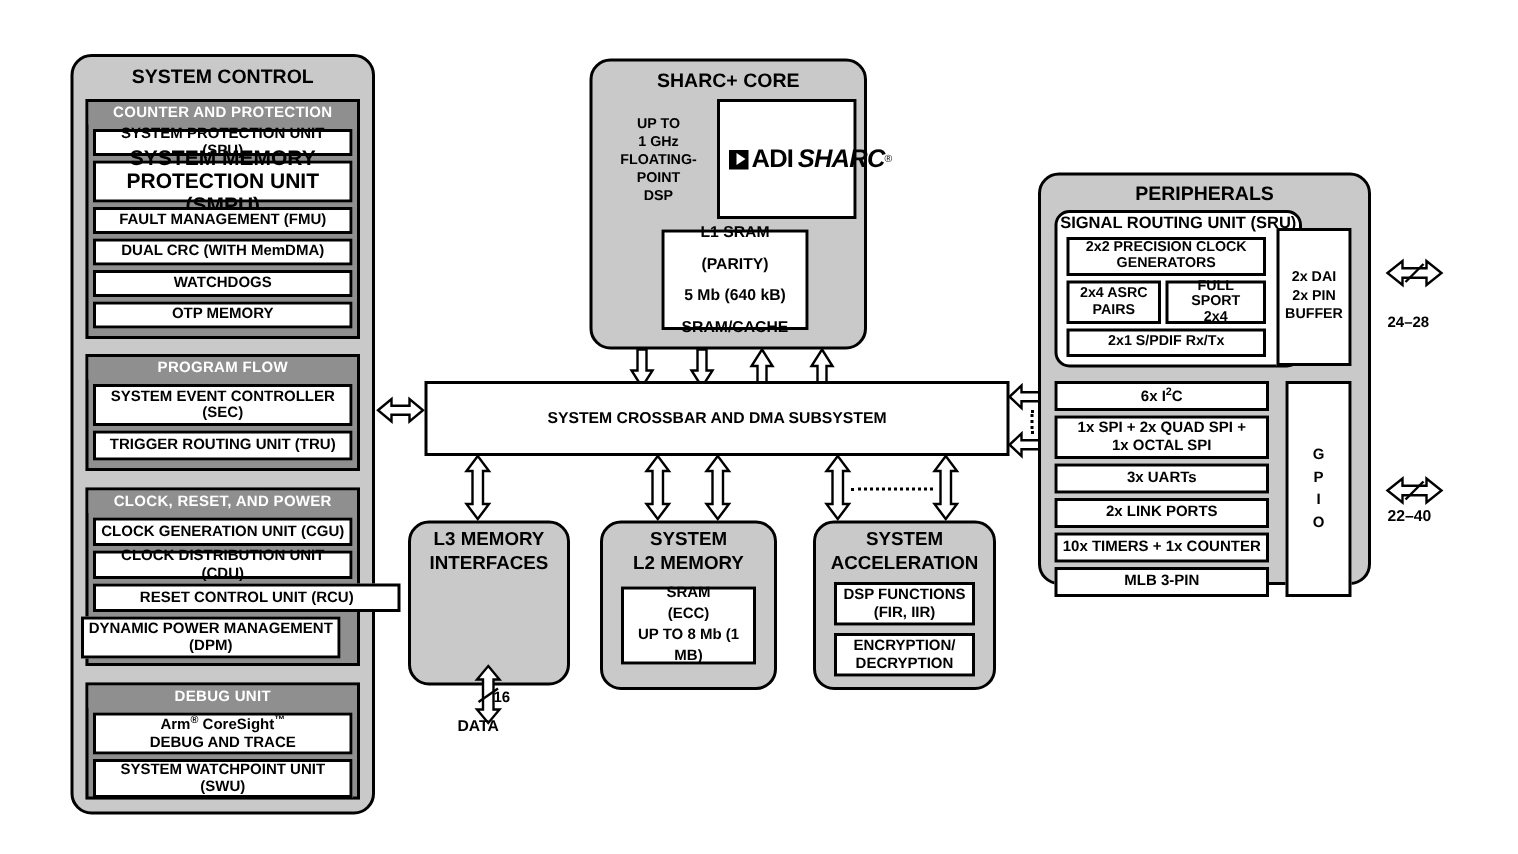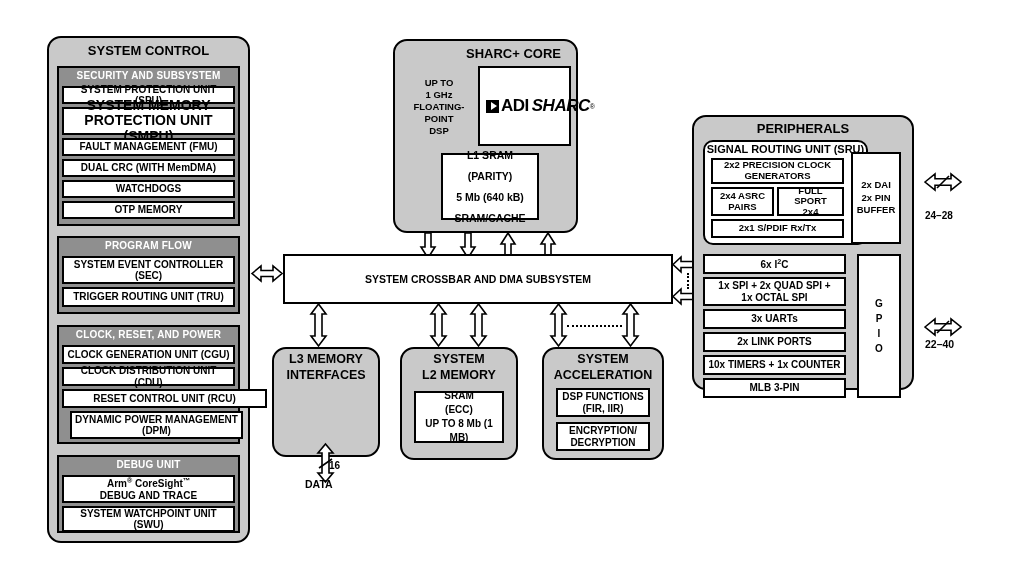--- a/index.html
+++ b/index.html
@@ -47,21 +47,21 @@
 </style>
 </head>
 <body>
 
 <div id="canvas">
 
   <div class="grp" style="left:47px;top:36px;width:203px;height:507px;"></div>
   <div class="grp-title" style="left:47px;top:43px;width:203px;font-size:13px;">SYSTEM CONTROL</div>
 
   <div class="sub" style="left:57px;top:66px;width:183px;height:160px;"></div>
-  <div class="hdr" style="left:59px;top:68px;width:179px;height:15px;font-size:10px;border:0;">SECURITY AND SUBSYSTEM</div>
+  <div class="hdr" style="left:59px;top:68px;width:179px;height:15px;font-size:10px;border:0;">COUNTER AND PROTECTION</div>
   <div class="cell" style="left:62px;top:86px;width:173px;height:18px;font-size:10px;">SYSTEM PROTECTION UNIT (SPU)</div>
   <div class="cell" style="left:62px;top:107px;width:173px;height:28px;font-size:14px;">
     <span style="white-space:pre-line;">SYSTEM MEMORY
 PROTECTION UNIT (SMPU)</span>
   </div>
   <div class="cell" style="left:62px;top:138px;width:173px;height:18px;font-size:10px;">FAULT MANAGEMENT (FMU)</div>
   <div class="cell" style="left:62px;top:159px;width:173px;height:18px;font-size:10px;">DUAL CRC (WITH MemDMA)</div>
   <div class="cell" style="left:62px;top:180px;width:173px;height:18px;font-size:10px;">WATCHDOGS</div>
   <div class="cell" style="left:62px;top:201px;width:173px;height:18px;font-size:10px;">OTP MEMORY</div>
 
@@ -71,39 +71,39 @@
     <span style="white-space:pre-line;">SYSTEM EVENT CONTROLLER
 (SEC)</span>
   </div>
   <div class="cell" style="left:62px;top:287px;width:173px;height:20px;font-size:10px;">TRIGGER ROUTING UNIT (TRU)</div>
 
   <div class="sub" style="left:57px;top:325px;width:183px;height:119px;"></div>
   <div class="hdr" style="left:59px;top:327px;width:179px;height:15px;font-size:10px;border:0;">CLOCK, RESET, AND POWER</div>
   <div class="cell" style="left:62px;top:345px;width:173px;height:19px;font-size:10px;">CLOCK GENERATION UNIT (CGU)</div>
   <div class="cell" style="left:62px;top:367px;width:173px;height:19px;font-size:10px;">CLOCK DISTRIBUTION UNIT (CDU)</div>
   <div class="cell" style="left:62px;top:389px;width:205px;height:19px;font-size:10px;">RESET CONTROL UNIT (RCU)</div>
-  <div class="cell" style="left:70px;top:411px;width:173px;height:28px;font-size:10px;">
+  <div class="cell" style="left:54px;top:411px;width:173px;height:28px;font-size:10px;">
     <span style="white-space:pre-line;">DYNAMIC POWER MANAGEMENT
 (DPM)</span>
   </div>
 
   <div class="sub" style="left:57px;top:455px;width:183px;height:78px;"></div>
   <div class="hdr" style="left:59px;top:457px;width:179px;height:15px;font-size:10px;border:0;">DEBUG UNIT</div>
   <div class="cell" style="left:62px;top:475px;width:173px;height:28px;font-size:10px;">
     <span style="line-height:1.15;">
       Arm<span class="sup">®</span> CoreSight<span class="sup">™</span><br>DEBUG AND TRACE
     </span>
   </div>
   <div class="cell" style="left:62px;top:506px;width:173px;height:26px;font-size:10px;">
     <span style="white-space:pre-line;">SYSTEM WATCHPOINT UNIT
 (SWU)</span>
   </div>
 
   <div class="grp" style="left:393px;top:39px;width:185px;height:194px;"></div>
-  <div class="grp-title" style="left:393px;top:46px;width:185px;font-size:13px;margin-left:28px;">SHARC+ CORE</div>
+  <div class="grp-title" style="left:393px;top:46px;width:185px;font-size:13px;">SHARC+ CORE</div>
   <div class="plain" style="left:399px;top:77px;width:80px;font-size:9.5px;white-space:pre-line;">UP TO
 1 GHz
 FLOATING-POINT
 DSP</div>
 
   <div class="whitebox" style="left:478px;top:66px;width:93px;height:80px;"></div>
   <div class="adilogo" style="left:486px;top:96px;">
     <span class="tri"></span>
     <span class="adi">ADI</span>
     <span class="sharc">SHARC</span>

